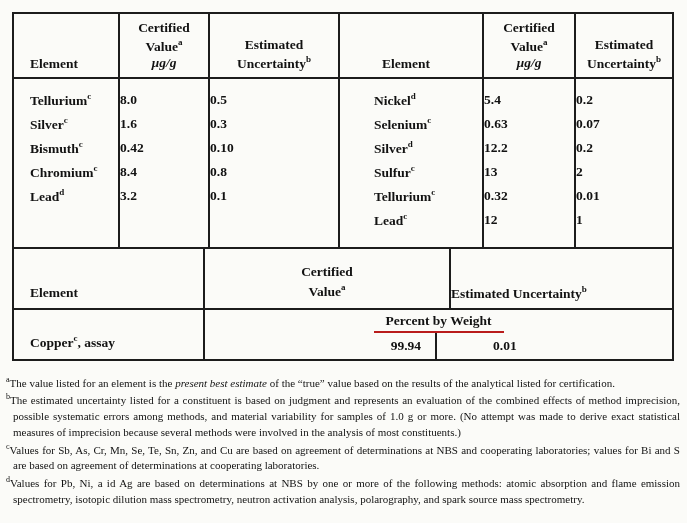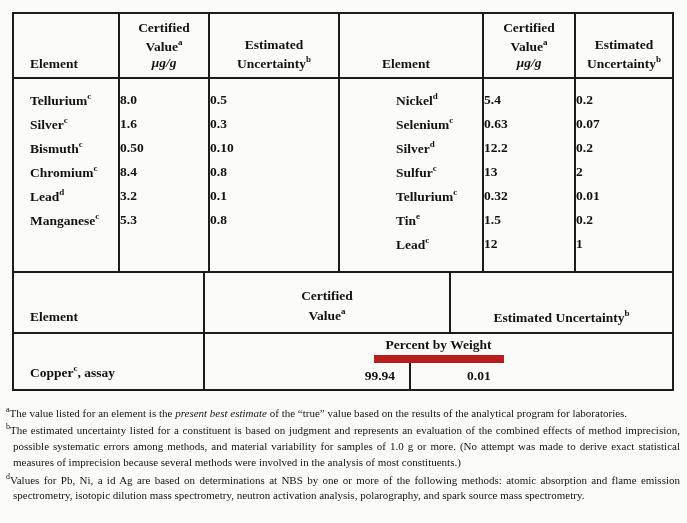--- a/index.html
+++ b/index.html
@@ -27,45 +27,45 @@
     white-space:nowrap;
   }
   .t1 .br { border-right:2px solid #1c1c1c; }
   .t1 thead th { border-bottom:2px solid #1c1c1c; vertical-align:bottom; padding-bottom:5px; padding-top:6px; }
   .t1 .hdr-center { text-align:center; line-height:1.25; }
   .t1 .hdr-el { text-align:left; padding-left:16px; }
   .t1 .hdr-elr { text-align:left; padding-left:42px; }
   .t1 tbody td { height:24px; }
   .t1 tbody tr.first td { padding-top:9px; }
   .t1 .el  { text-align:left; padding-left:16px; }
-  .t1 .elr { text-align:left; padding-left:56px; }
+  .t1 .elr { text-align:left; padding-left:34px; }
   .t1 .num { text-align:left; }
   .t1 tr.filler td { height:15px; }
   sup.s { font-size:9px; font-weight:bold; }
   .unit { font-style:italic; font-weight:bold; }
 
   
   .t2 {
     margin:0 0 0 12px;
     width:660px;
     border:2px solid #1c1c1c;
     border-top:none;
   }
   .t2 td { font-size:13.5px; font-weight:bold; padding:0; }
   .t2 .br { border-right:2px solid #1c1c1c; }
   .t2 .hdr2 td { height:52px; vertical-align:bottom; padding-bottom:7px; border-bottom:2px solid #1c1c1c; }
   .t2 .hdr2 .el2 { padding-left:16px; }
   .t2 .cv2 { text-align:center; line-height:1.45; }
-  .t2 .eu2 { text-align:center; }
+  .t2 .eu2 { }
   .t2 .copper { vertical-align:bottom; padding:0 16px 9px 16px; }
   .t2 .pbw-area { padding:0; vertical-align:top; height:48px; }
   .pbw { text-align:center; padding-top:3px; }
-  .pbw span { display:inline-block; border-bottom:8px solid #b91c1c; padding:0 12px 2px 12px; }
+  .pbw span { display:inline-block; border-bottom:2px solid #b91c1c; padding:0 12px 2px 12px; }
   .vals { display:flex; height:26px; align-items:center; }
-  .v1 { width:206px; border-right:2px solid #1c1c1c; text-align:center; padding-right:14px; height:100%; display:flex; align-items:center; justify-content:flex-end; box-sizing:border-box; }
+  .v1 { width:232px; border-right:2px solid #1c1c1c; text-align:center; padding-right:14px; height:100%; display:flex; align-items:center; justify-content:flex-end; box-sizing:border-box; }
   .v2 { flex:1; padding-left:56px; height:100%; display:flex; align-items:center; box-sizing:border-box; }
 
   
   .footnotes {
     margin:13px 7px 0 6px;
     font-size:11px;
     line-height:1.48;
     text-align:justify;
   }
   .fn { margin:0; padding-left:7px; text-indent:-7px; }
@@ -122,49 +122,41 @@
       <tr>
         <td class="el br"><span>Silver</span><sup class="s">c</sup></td>
         <td class="num br">1.6</td>
         <td class="num br">0.3</td>
         <td class="elr br"><span>Selenium</span><sup class="s">c</sup></td>
         <td class="num br">0.63</td>
         <td class="num">0.07</td>
       </tr>
       <tr>
         <td class="el br"><span>Bismuth</span><sup class="s">c</sup></td>
-        <td class="num br">0.50</td>
+        <td class="num br">0.42</td>
         <td class="num br">0.10</td>
         <td class="elr br"><span>Silver</span><sup class="s">d</sup></td>
         <td class="num br">12.2</td>
         <td class="num">0.2</td>
       </tr>
       <tr>
         <td class="el br"><span>Chromium</span><sup class="s">c</sup></td>
         <td class="num br">8.4</td>
         <td class="num br">0.8</td>
         <td class="elr br"><span>Sulfur</span><sup class="s">c</sup></td>
         <td class="num br">13</td>
         <td class="num">2</td>
       </tr>
       <tr>
         <td class="el br"><span>Lead</span><sup class="s">d</sup></td>
         <td class="num br">3.2</td>
         <td class="num br">0.1</td>
         <td class="elr br"><span>Tellurium</span><sup class="s">c</sup></td>
         <td class="num br">0.32</td>
         <td class="num">0.01</td>
-      </tr>
-      <tr>
-        <td class="el br"><span>Manganese</span><sup class="s">c</sup></td>
-        <td class="num br">5.3</td>
-        <td class="num br">0.8</td>
-        <td class="elr br"><span>Tin</span><sup class="s">e</sup></td>
-        <td class="num br">1.5</td>
-        <td class="num">0.2</td>
       </tr>
       <tr>
         <td class="el br"></td>
         <td class="num br"></td>
         <td class="num br"></td>
         <td class="elr br"><span>Lead</span><sup class="s">c</sup></td>
         <td class="num br">12</td>
         <td class="num">1</td>
       </tr>
       <tr class="filler">
@@ -204,19 +196,20 @@
         <div class="vals">
           <div class="v1">99.94</div>
           <div class="v2">0.01</div>
         </div>
       </td>
     </tr>
   </tbody>
     </table>
 
   <div class="footnotes">
-    <p class="fn"><sup>a</sup><span>The value listed for an element is the </span><i>present best estimate</i><span> of the “true” value based on the results of the analytical program for laboratories.</span></p>
+    <p class="fn"><sup>a</sup><span>The value listed for an element is the </span><i>present best estimate</i><span> of the “true” value based on the results of the analytical listed for certification.</span></p>
     <p class="fn"><sup>b</sup><span>The estimated uncertainty listed for a constituent is based on judgment and represents an evaluation of the combined effects of method imprecision, possible systematic errors among methods, and material variability for samples of 1.0 g or more.  (No attempt was made to derive exact statistical measures of imprecision because several methods were involved in the analysis of most constituents.)</span></p>
+    <p class="fn"><sup>c</sup><span>Values for Sb, As, Cr,  Mn, Se, Te, Sn, Zn, and Cu are based on agreement of determinations at NBS and cooperating laboratories; values for Bi and S are based on agreement of determinations at cooperating laboratories.</span></p>
     <p class="fn"><sup>d</sup><span>Values for Pb, Ni, a id Ag are based on determinations at NBS by one or more of the following methods:  atomic absorption and flame emission spectrometry, isotopic dilution mass spectrometry, neutron activation analysis, polarography, and spark source mass spectrometry.</span></p>
 
   </div>
 
 </div>
 
 </body></html>

